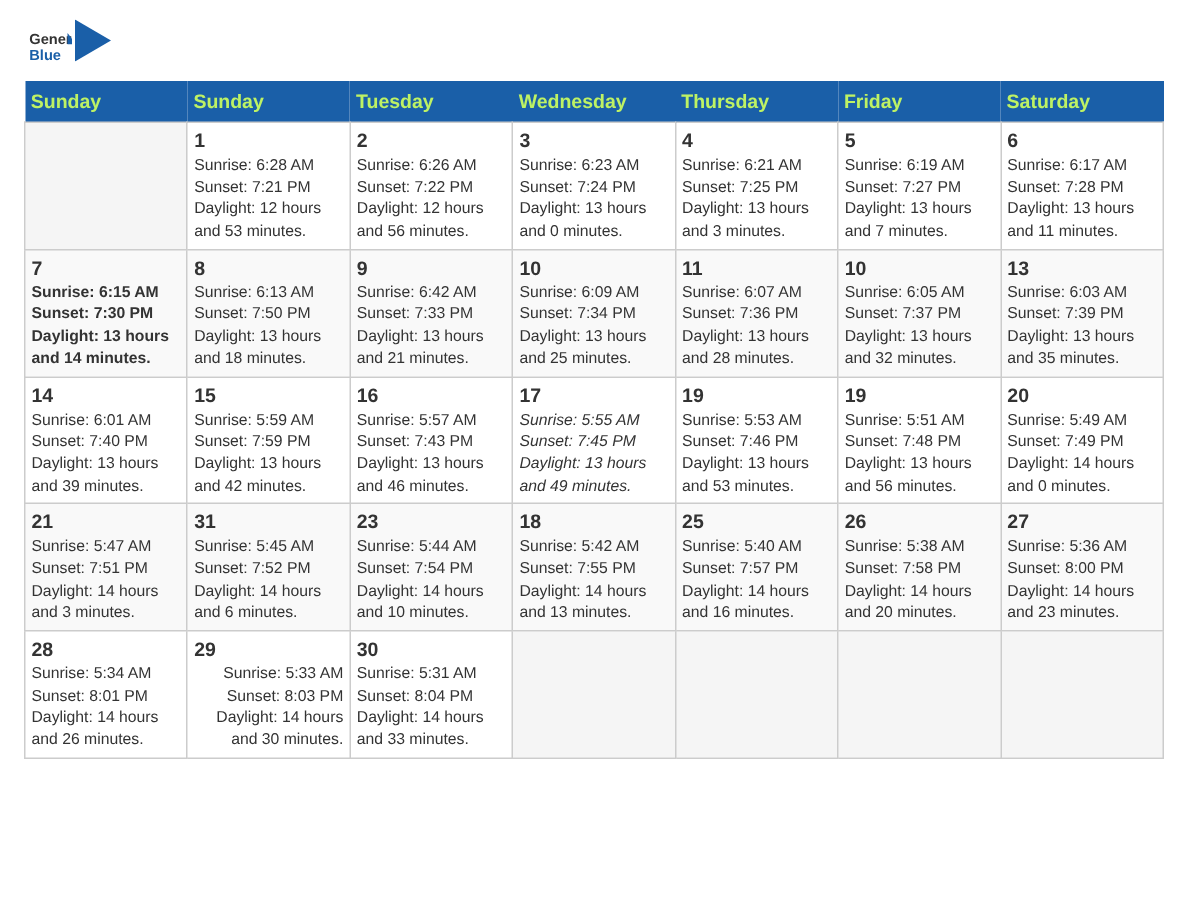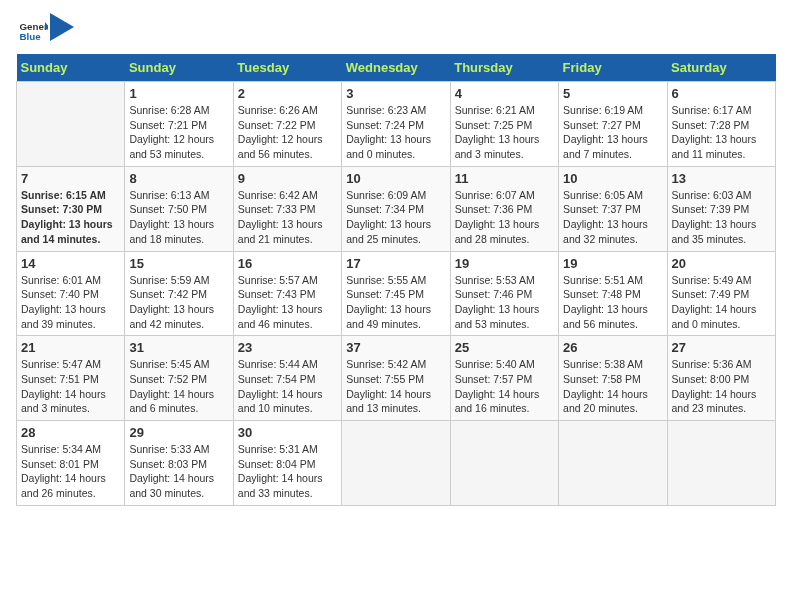--- a/index.html
+++ b/index.html
@@ -215,34 +215,34 @@
         <td>
           <div class="day-number">14</div>
           <div class="day-detail" style="white-space: pre-line;">Sunrise: 6:01 AM
 Sunset: 7:40 PM
 Daylight: 13 hours
 and 39 minutes.</div>
         </td>
         <td>
           <div class="day-number">15</div>
           <div class="day-detail" style="white-space: pre-line;">Sunrise: 5:59 AM
-Sunset: 7:42 PM
+Sunset: 7:59 PM
 Daylight: 13 hours
 and 42 minutes.</div>
         </td>
         <td>
           <div class="day-number">16</div>
           <div class="day-detail" style="white-space: pre-line;">Sunrise: 5:57 AM
 Sunset: 7:43 PM
 Daylight: 13 hours
 and 46 minutes.</div>
         </td>
         <td>
           <div class="day-number">17</div>
-          <div class="day-detail" style="white-space: pre-line;">Sunrise: 5:55 AM
+          <div class="day-detail" style="white-space: pre-line; font-style: italic;">Sunrise: 5:55 AM
 Sunset: 7:45 PM
 Daylight: 13 hours
 and 49 minutes.</div>
         </td>
         <td>
           <div class="day-number">19</div>
           <div class="day-detail" style="white-space: pre-line;">Sunrise: 5:53 AM
 Sunset: 7:46 PM
 Daylight: 13 hours
 and 53 minutes.</div>
@@ -278,21 +278,21 @@
 and 6 minutes.</div>
         </td>
         <td>
           <div class="day-number">23</div>
           <div class="day-detail" style="white-space: pre-line;">Sunrise: 5:44 AM
 Sunset: 7:54 PM
 Daylight: 14 hours
 and 10 minutes.</div>
         </td>
         <td>
-          <div class="day-number">37</div>
+          <div class="day-number">18</div>
           <div class="day-detail" style="white-space: pre-line;">Sunrise: 5:42 AM
 Sunset: 7:55 PM
 Daylight: 14 hours
 and 13 minutes.</div>
         </td>
         <td>
           <div class="day-number">25</div>
           <div class="day-detail" style="white-space: pre-line;">Sunrise: 5:40 AM
 Sunset: 7:57 PM
 Daylight: 14 hours
@@ -316,21 +316,21 @@
       <tr>
         <td>
           <div class="day-number">28</div>
           <div class="day-detail" style="white-space: pre-line;">Sunrise: 5:34 AM
 Sunset: 8:01 PM
 Daylight: 14 hours
 and 26 minutes.</div>
         </td>
         <td>
           <div class="day-number">29</div>
-          <div class="day-detail" style="white-space: pre-line;">Sunrise: 5:33 AM
+          <div class="day-detail" style="white-space: pre-line; text-align: right;">Sunrise: 5:33 AM
 Sunset: 8:03 PM
 Daylight: 14 hours
 and 30 minutes.</div>
         </td>
         <td>
           <div class="day-number">30</div>
           <div class="day-detail" style="white-space: pre-line;">Sunrise: 5:31 AM
 Sunset: 8:04 PM
 Daylight: 14 hours
 and 33 minutes.</div>

